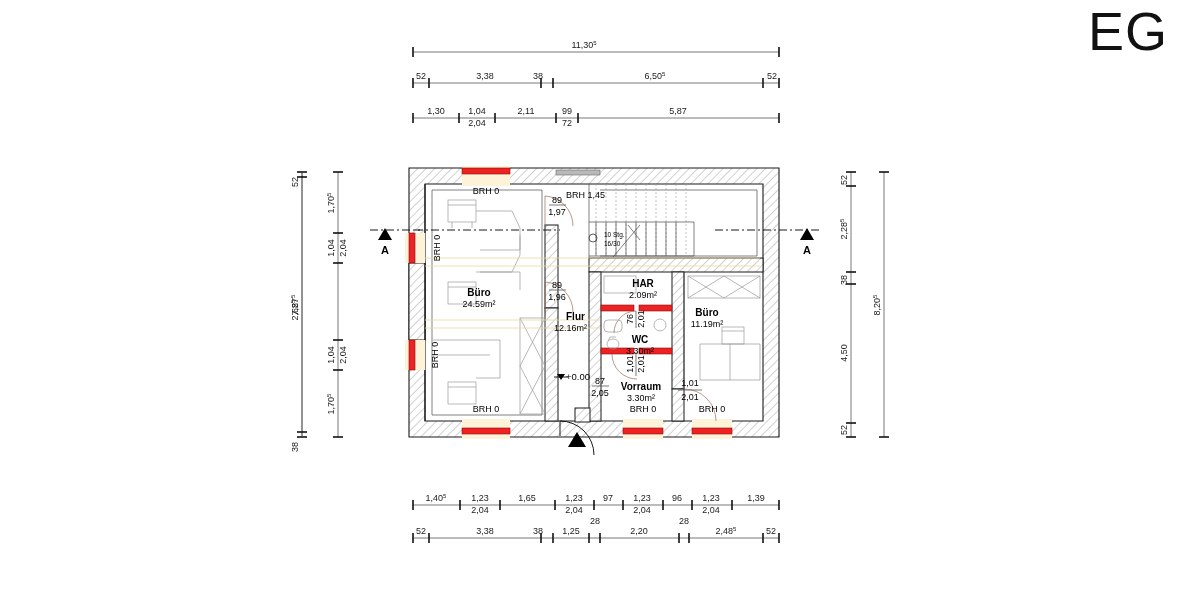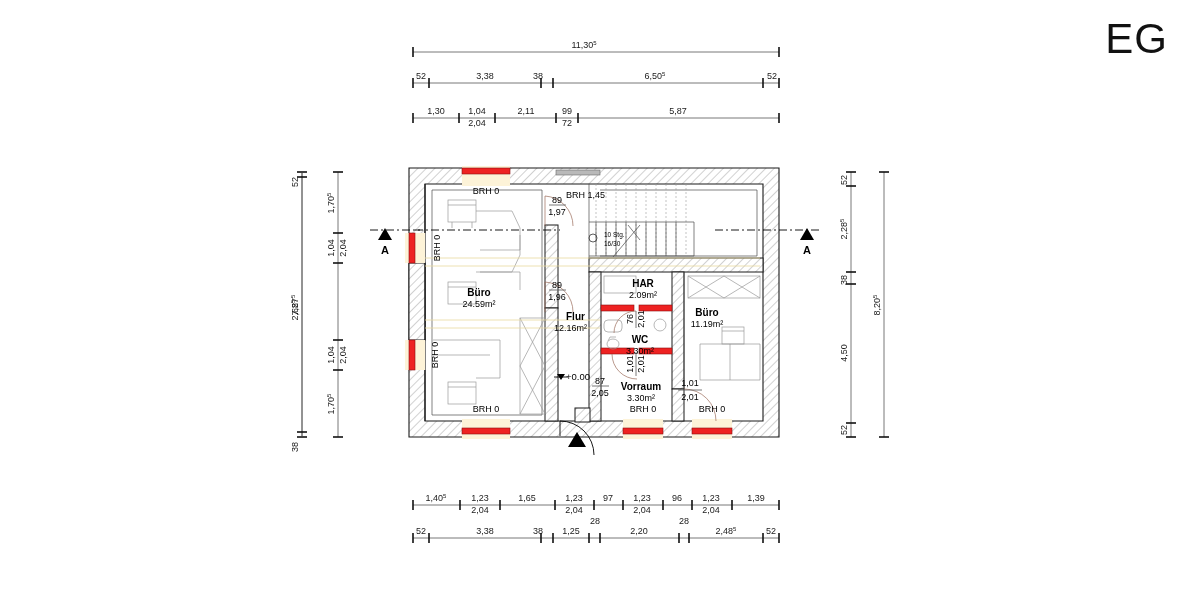--- a/index.html
+++ b/index.html
@@ -12,22 +12,22 @@
   }
   #stage {
     position: relative;
     width: 1200px;
     height: 600px;
     background: #ffffff;
   }
   #plan-title {
     position: absolute;
     right: 32px;
-    top: 18px;
-    font-size: 42px;
+    top: 4px;
+    font-size: 54px;
     font-weight: 400;
     color: #111111;
     letter-spacing: 1px;
     line-height: 1;
   }
   svg#plan-svg {
     position: absolute;
     left: 0; top: 0;
     width: 1200px; height: 600px;
   }

